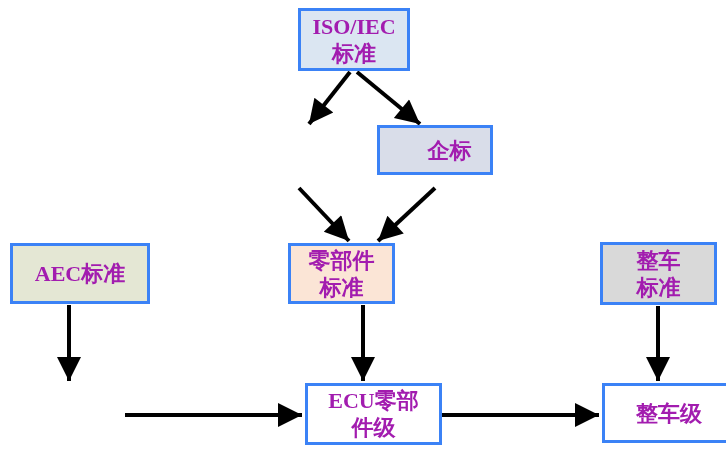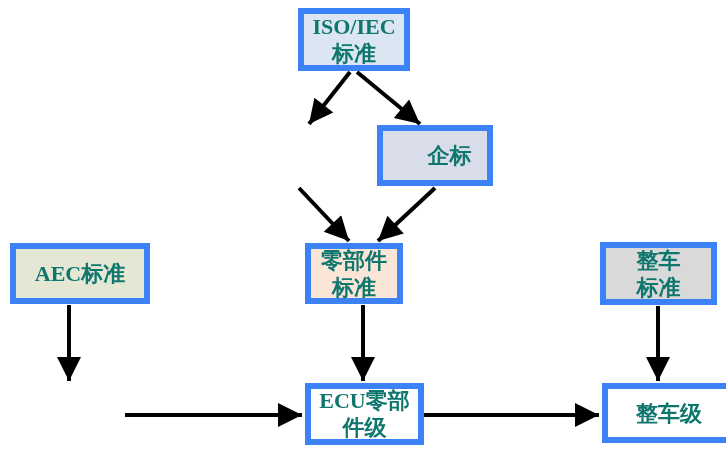--- a/index.html
+++ b/index.html
@@ -19,41 +19,41 @@
     position: absolute;
     left: 0;
     top: 0;
     width: 726px;
     height: 455px;
     pointer-events: none;
   }
   .node {
     position: absolute;
     box-sizing: border-box;
-    border: 6px solid #3b82f6;
+    border: 3px solid #3b82f6;
     display: flex;
     align-items: center;
     justify-content: center;
     text-align: center;
     white-space: pre-line;
     font-size: 22px;
     font-weight: bold;
     line-height: 27px;
-    color: #0f766e;
+    color: #a21caf;
     background: #ffffff;
   }
   
   #node-iso            { left: 298px; top:   8px; width: 112px; height: 63px; }
   #node-gb             { left: 233px; top: 125px; width: 112px; height: 61px; }
-  #node-qibiao         { left: 377px; top: 125px; width: 116px; height: 61px; padding-left: 29px; }
-  #node-component-std  { left: 305px; top: 243px; width: 98px; height: 61px; }
+  #node-qibiao         { left: 377px; top: 125px; width: 116px; height: 50px; padding-left: 29px; }
+  #node-component-std  { left: 288px; top: 243px; width: 107px; height: 61px; }
   #node-aec            { left:  10px; top: 243px; width: 140px; height: 61px; }
   #node-vehicle-std    { left: 600px; top: 242px; width: 117px; height: 63px; }
   #node-device-level   { left:  12px; top: 383px; width: 111px; height: 62px; }
-  #node-ecu-level      { left: 305px; top: 383px; width: 119px; height: 62px; }
+  #node-ecu-level      { left: 305px; top: 383px; width: 137px; height: 62px; }
   #node-vehicle-level  { left: 602px; top: 383px; width: 134px; height: 60px; }
   .edge {
     fill: none;
     stroke: #000000;
     stroke-width: 4;
   }
 </style>
 </head>
 <body>
 

